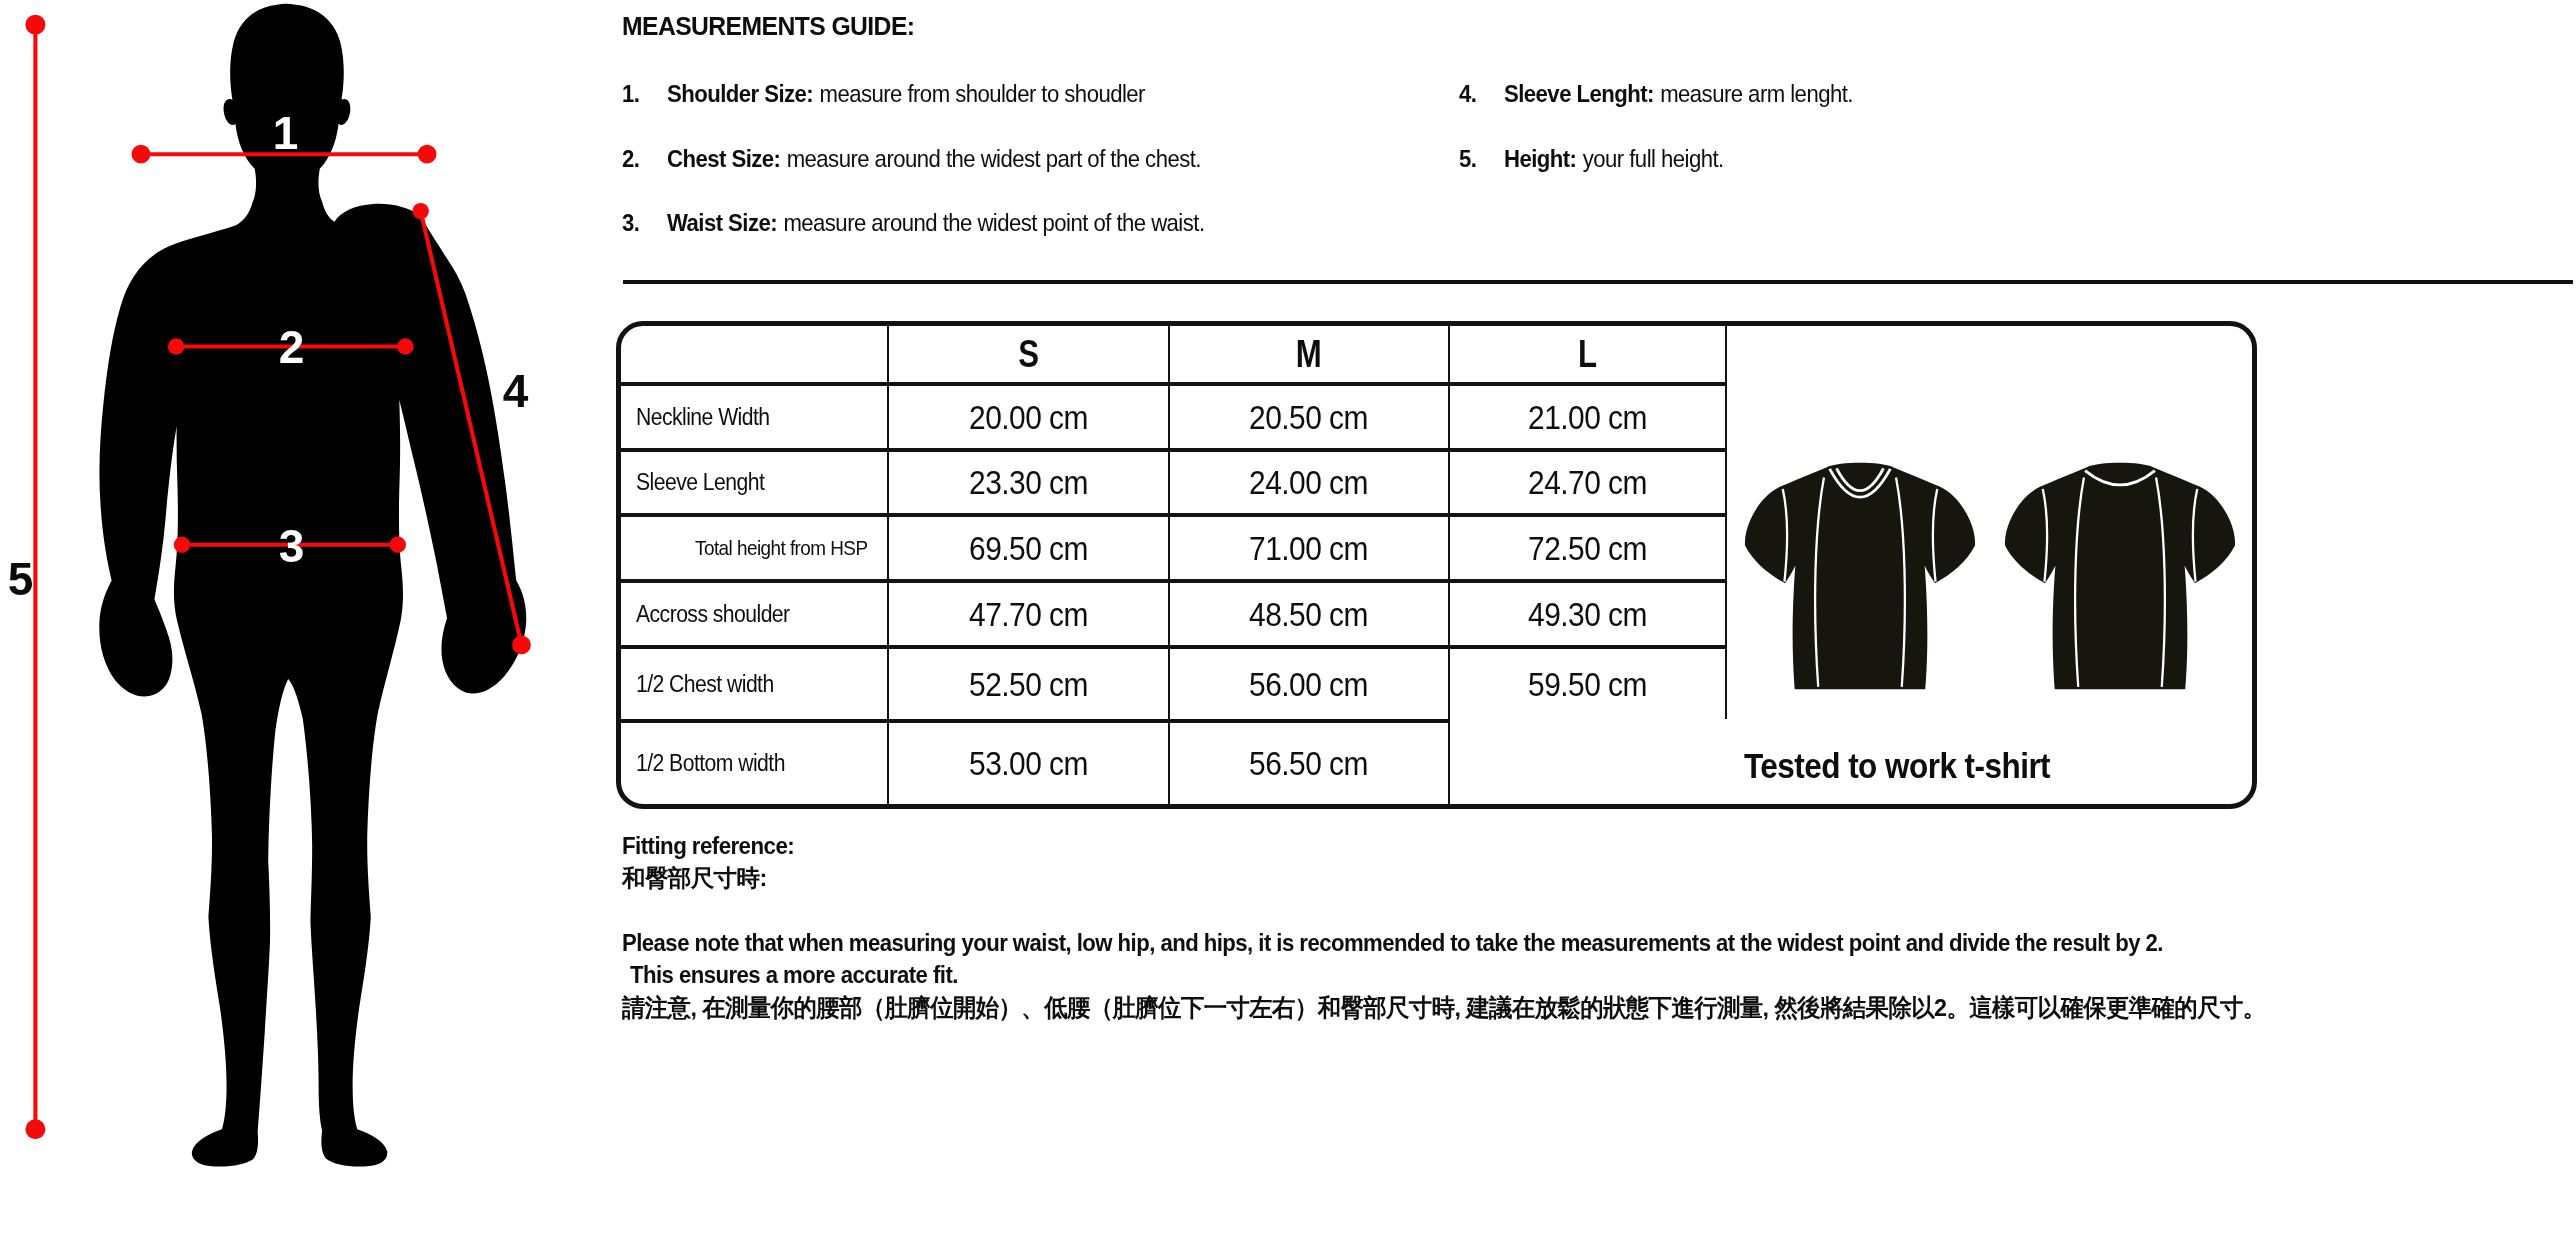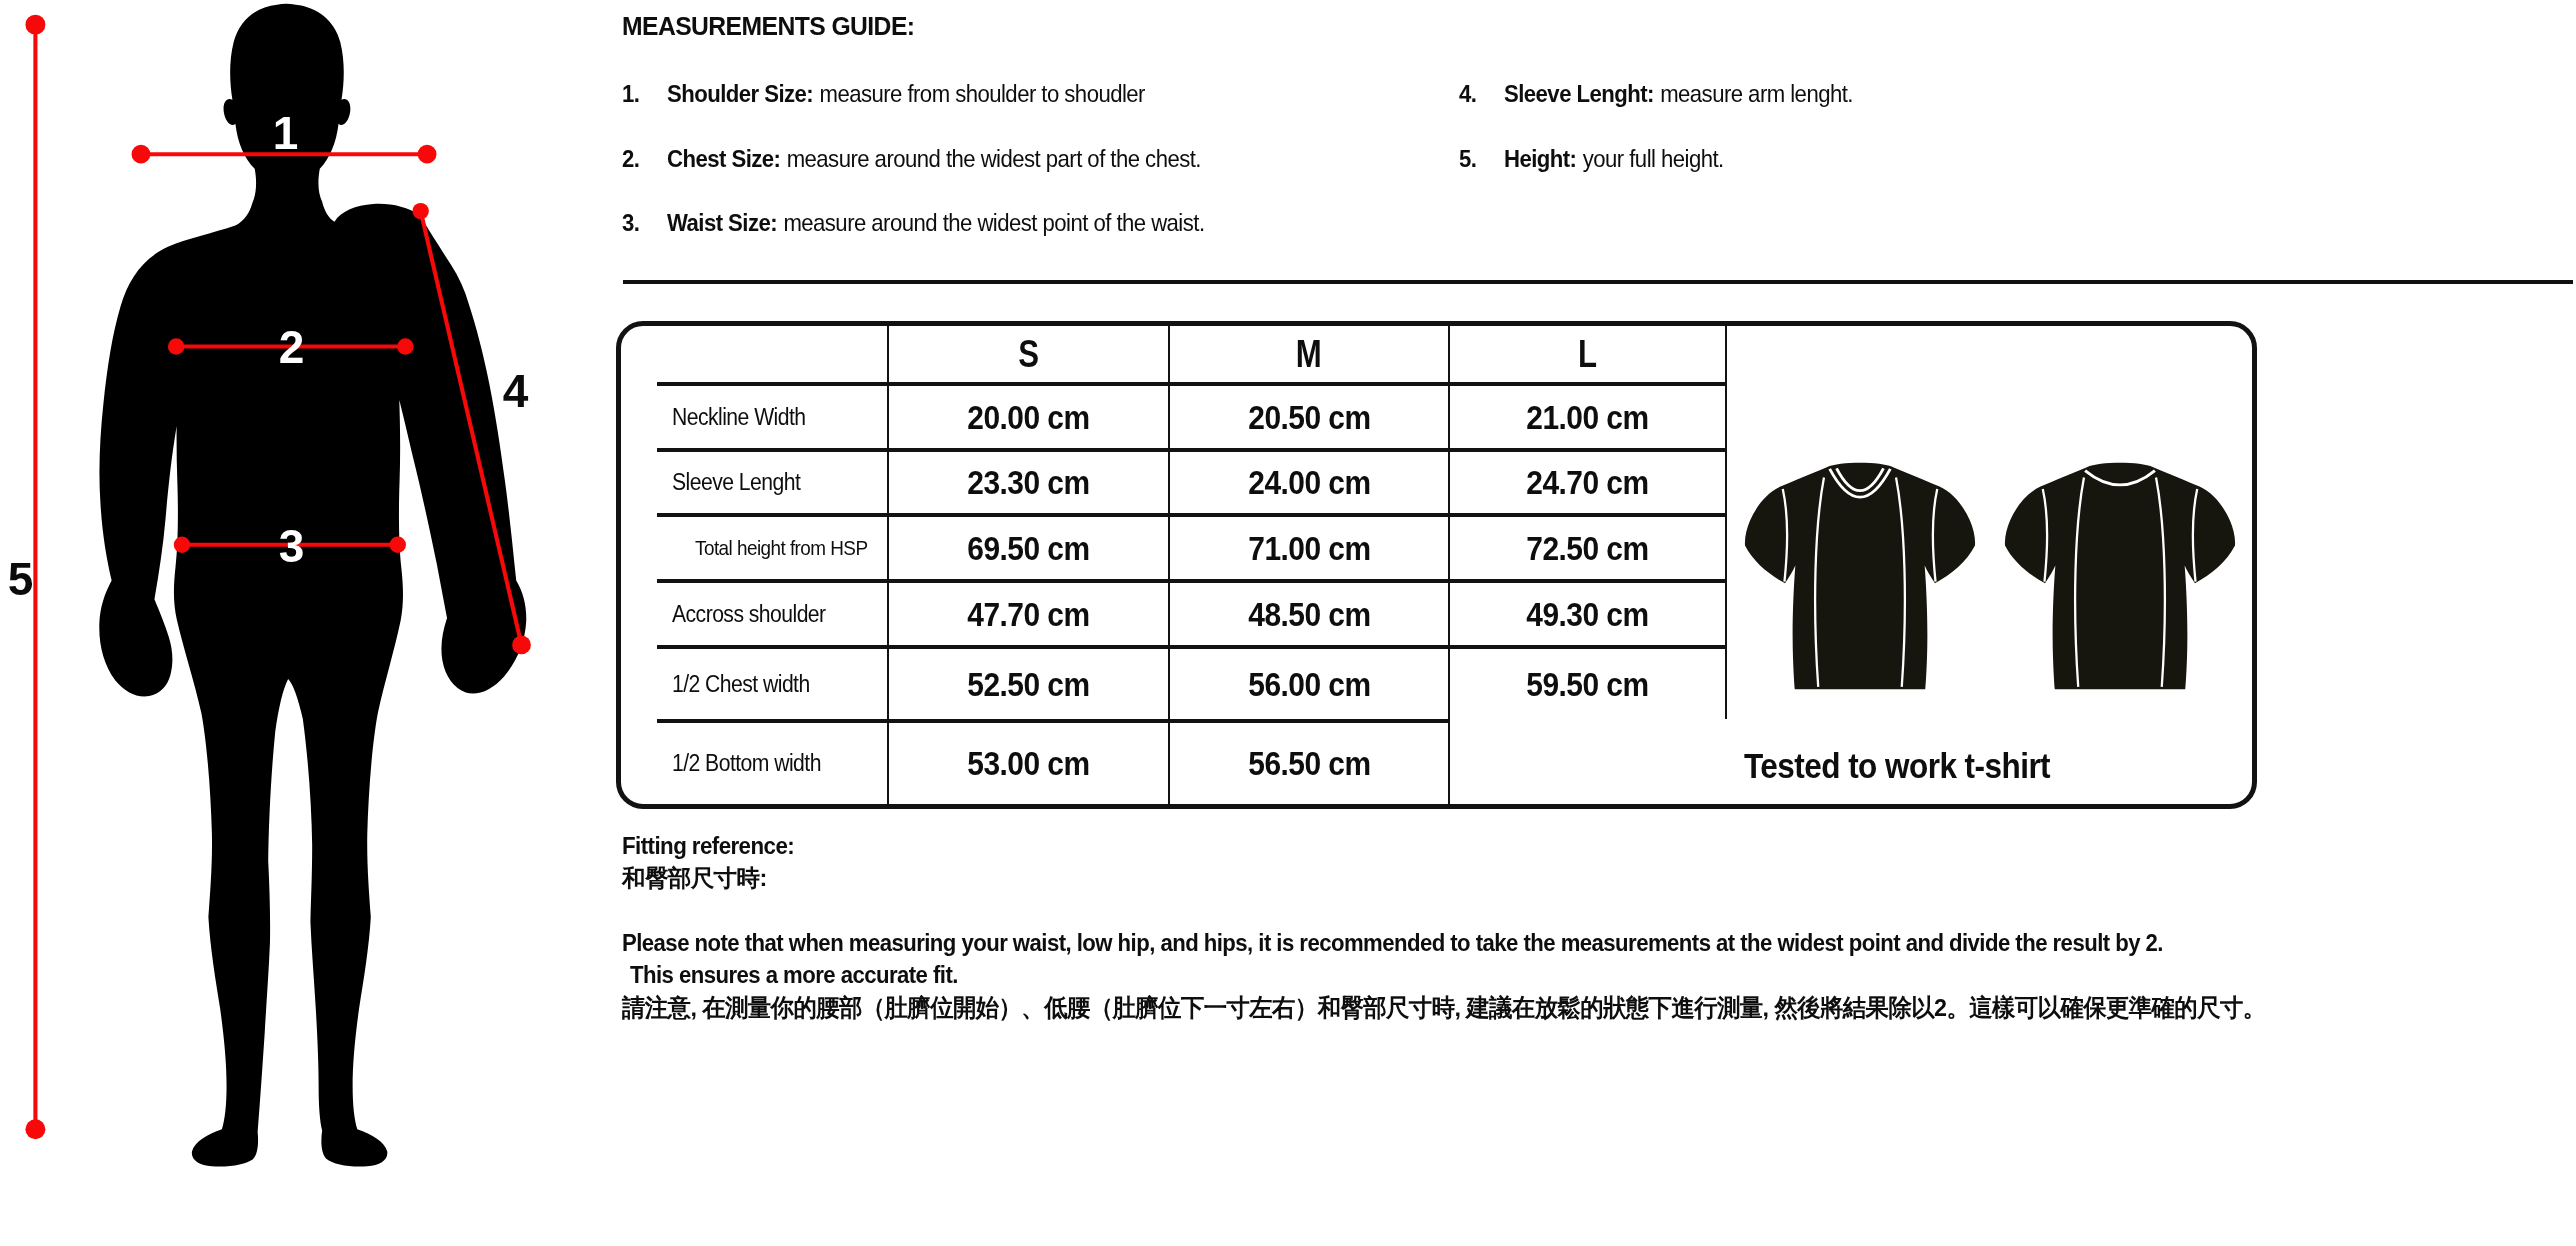--- a/index.html
+++ b/index.html
@@ -40,23 +40,23 @@
     border:5.9px solid #121212;border-radius:27px;overflow:hidden;background:#fff;
     display:grid;
     grid-template-columns:268px 281px 280px 277px 1fr;
     grid-template-rows:56px 66px 65px 66px 66px 74px 1fr;
   }
   .cell{box-sizing:border-box;display:flex;align-items:center;justify-content:center;}
   .cell.cv{border-right:2.9px solid #121212;}
   .cell.rt{border-top:4.7px solid #121212;}
   .size-h{font-size:38px;font-weight:700;}
   .size-h .spanx{transform:scaleX(.82);}
-  .lbl{justify-content:flex-start;padding-left:15.2px;font-size:23.5px;font-weight:400;letter-spacing:-0.6px;margin-left:36px;}
+  .lbl{justify-content:flex-start;padding-left:15.2px;font-size:23.5px;font-weight:400;letter-spacing:-0.6px;}
   .lbl .spanx{transform:scaleX(.9);transform-origin:0 50%;}
-  .val{font-size:34px;font-weight:700;letter-spacing:-0.6px;text-align:right;}
+  .val{font-size:34px;font-weight:400;letter-spacing:-0.6px;text-align:right;}
 
   
   #tshirt-panel{grid-column:5;grid-row:1/8;position:relative;}
   #shirts-row{position:absolute;left:0;right:0;top:130px;display:flex;justify-content:center;gap:14px;}
   #panel-caption{position:absolute;left:0;right:0;top:420px;text-align:left;
     font-size:35px;font-weight:700;letter-spacing:-0.6px;}
   #panel-caption .spanx{transform:scaleX(.9);}
 
   
   .fit-h{font-size:23.5px;font-weight:700;letter-spacing:-0.6px;}

